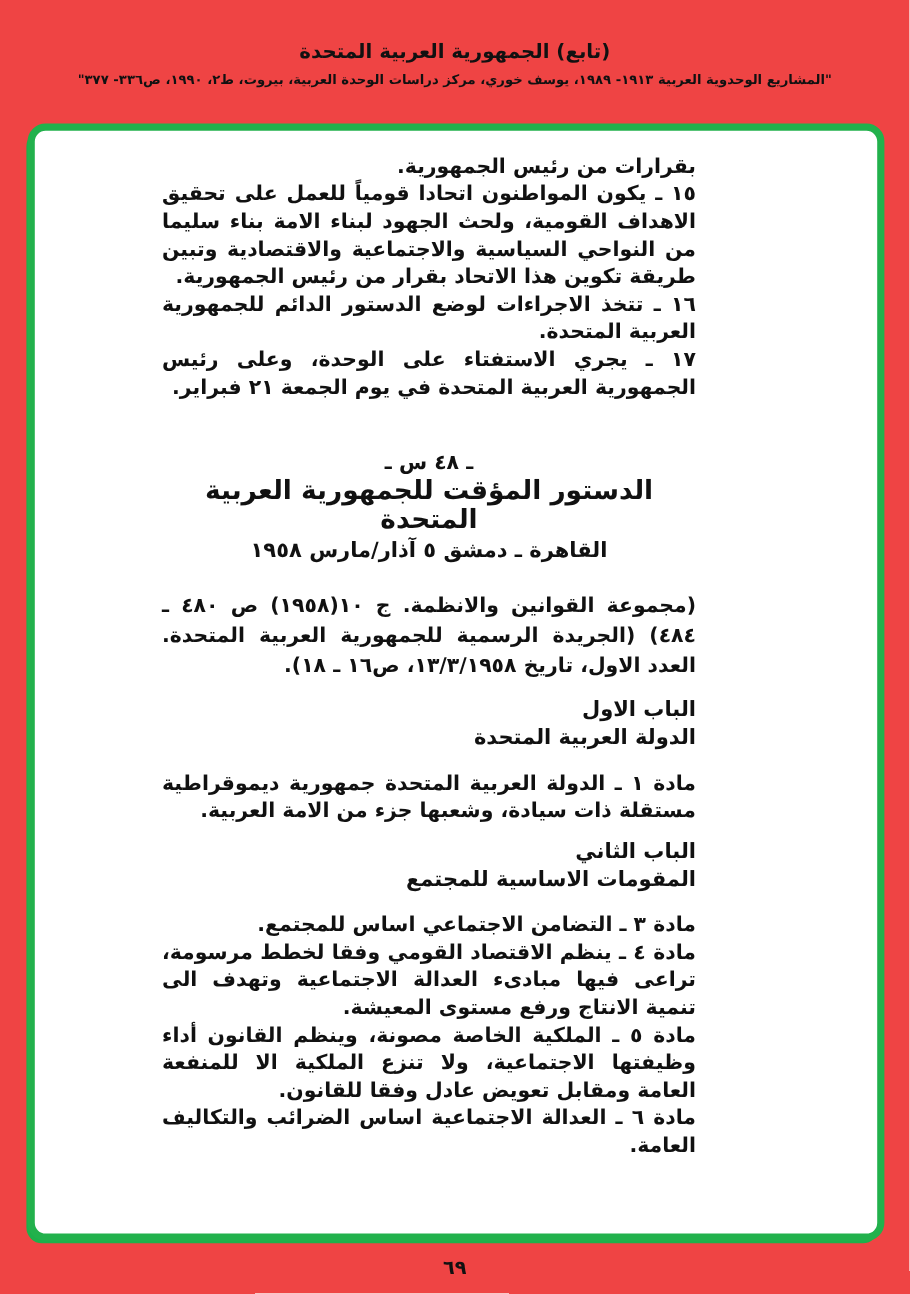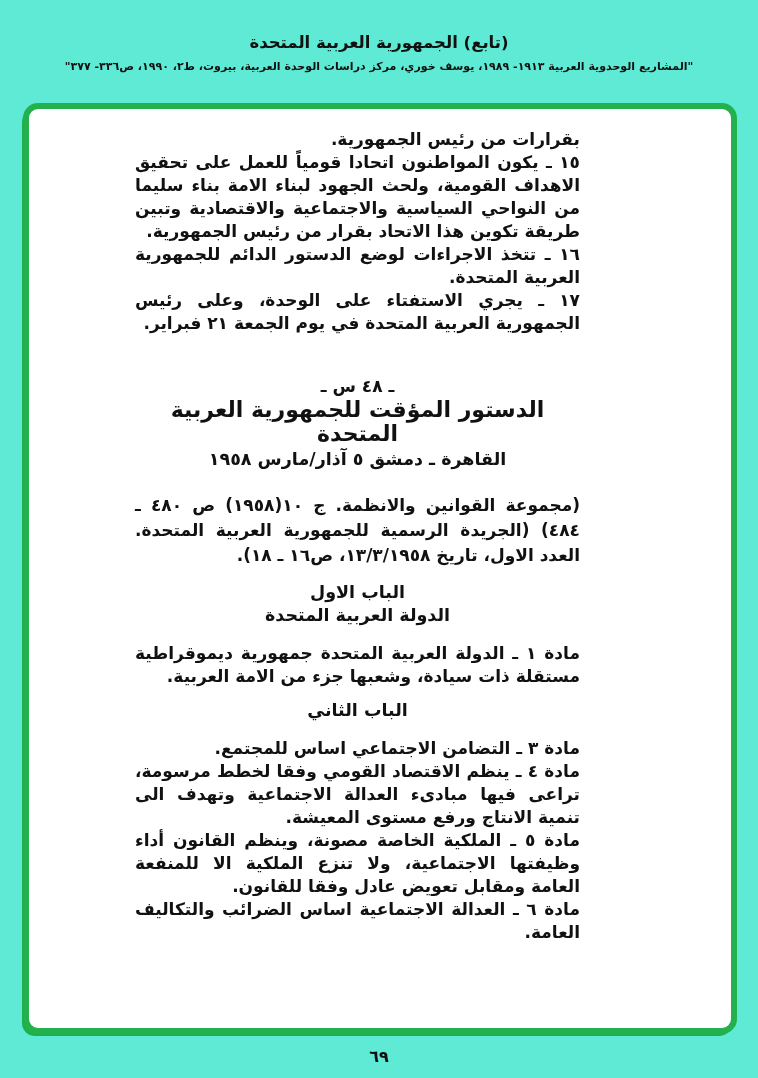--- a/index.html
+++ b/index.html
@@ -1,20 +1,20 @@
 <!DOCTYPE html>
 <html lang="ar"><head>
 <meta charset="utf-8">
 <style>
   * { margin:0; padding:0; box-sizing:border-box; }
   html,body { background:#ffffff; }
   .page {
     position:relative;
     width:758px; height:1078px;
-    background:#5eead4;
+    background:#ef4444;
     font-family:"DejaVu Sans","Liberation Sans",sans-serif;
     overflow:hidden;
   }
   .page-header {
     position:absolute; top:33px; left:0; width:100%;
     text-align:center; direction:rtl; font-weight:700; color:#111;
   }
   .hdr-title { font-size:16.5px; letter-spacing:0; }
   .hdr-biblio { font-size:11px; margin-top:8px; }
   .frame {
@@ -34,21 +34,21 @@
   .content p {
     font-size:17px; line-height:23px;
     text-align:justify; text-align-last:right;
     text-justify:inter-word;
   }
   .doc-head { text-align:center; margin-top:8px; }
   .doc-num   { font-size:17px;   line-height:23px;margin-top:40px; }
   .doc-title { font-size:22px; line-height:24px; }
   .doc-sub   { font-size:17.5px; line-height:26px; }
   .source-para { margin-top:21px; line-height:25px !important; }
-  .chapter-head { text-align:center; margin-top:12px; }
+  .chapter-head { margin-top:12px; }
   .chapter-head .ch-t { font-size:17.5px; line-height:24px; }
   .chapter-head .ch-s { font-size:17.5px; line-height:23px; }
   .chapter-head.ch2 { margin-top:10px; }
   .articles { margin-top:15px; }
   .footer-num {
     position:absolute; bottom:12px; left:0; width:100%;
     text-align:center; font-size:16px; font-weight:700; color:#111;
   }
 </style>
 </head>
@@ -81,20 +81,21 @@
         <div class="ch-t">الباب الاول</div>
         <div class="ch-s">الدولة العربية المتحدة</div>
       </div>
 
       <div class="articles">
         <p>مادة ١ ـ الدولة العربية المتحدة جمهورية ديموقراطية مستقلة ذات سيادة، وشعبها جزء من الامة العربية.</p>
       </div>
 
       <div class="chapter-head ch2">
         <div class="ch-t">الباب الثاني</div>
+        <div class="ch-s">المقومات الاساسية للمجتمع</div>
       </div>
 
       <div class="articles">
         <p>مادة ٣ ـ التضامن الاجتماعي اساس للمجتمع.</p>
         <p>مادة ٤ ـ ينظم الاقتصاد القومي وفقا لخطط مرسومة، تراعى فيها مبادىء العدالة الاجتماعية وتهدف الى تنمية الانتاج ورفع مستوى المعيشة.</p>
         <p>مادة ٥ ـ الملكية الخاصة مصونة، وينظم القانون أداء وظيفتها الاجتماعية، ولا تنزع الملكية الا للمنفعة العامة ومقابل تعويض عادل وفقا للقانون.</p>
         <p>مادة ٦ ـ العدالة الاجتماعية اساس الضرائب والتكاليف العامة.</p>
       </div>
 
     </div>

